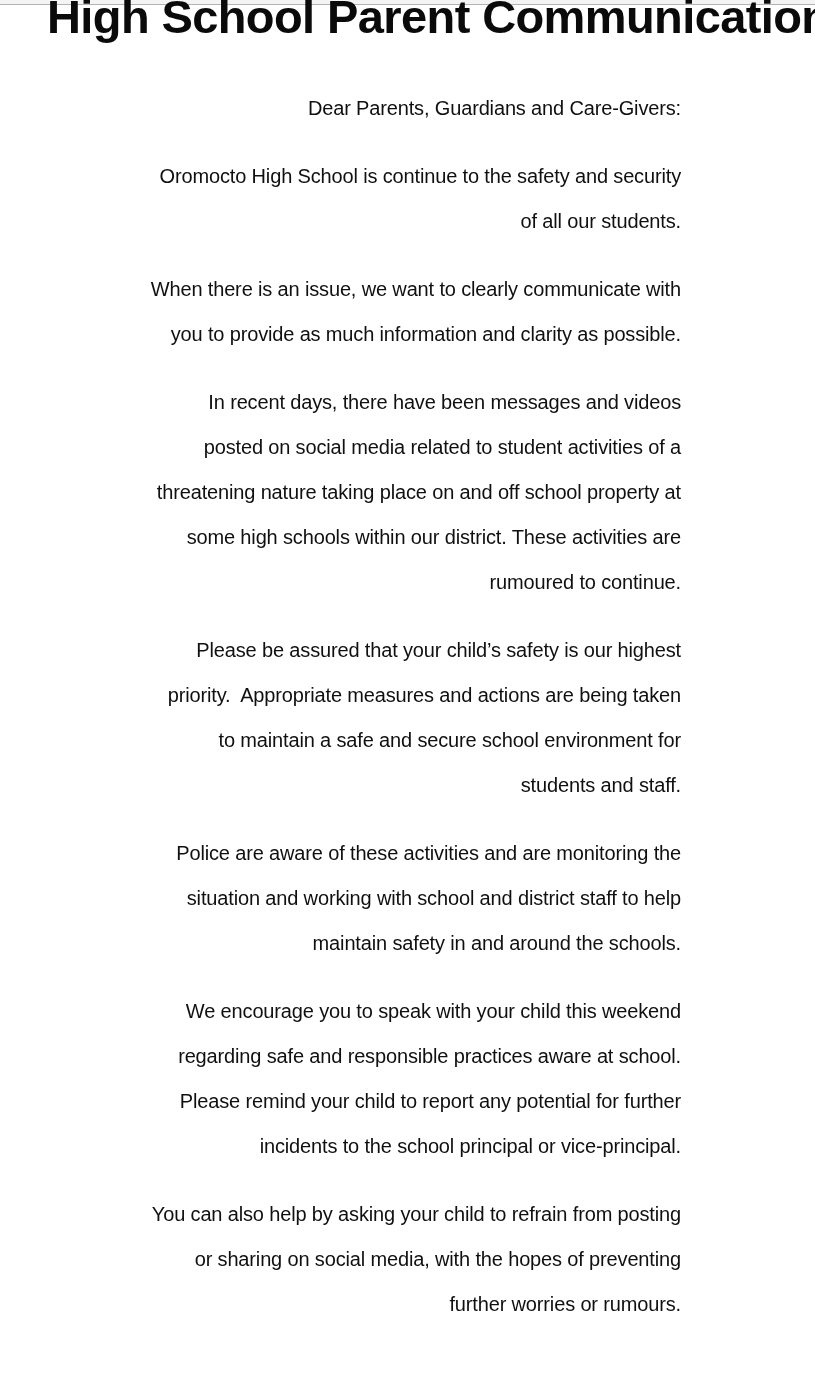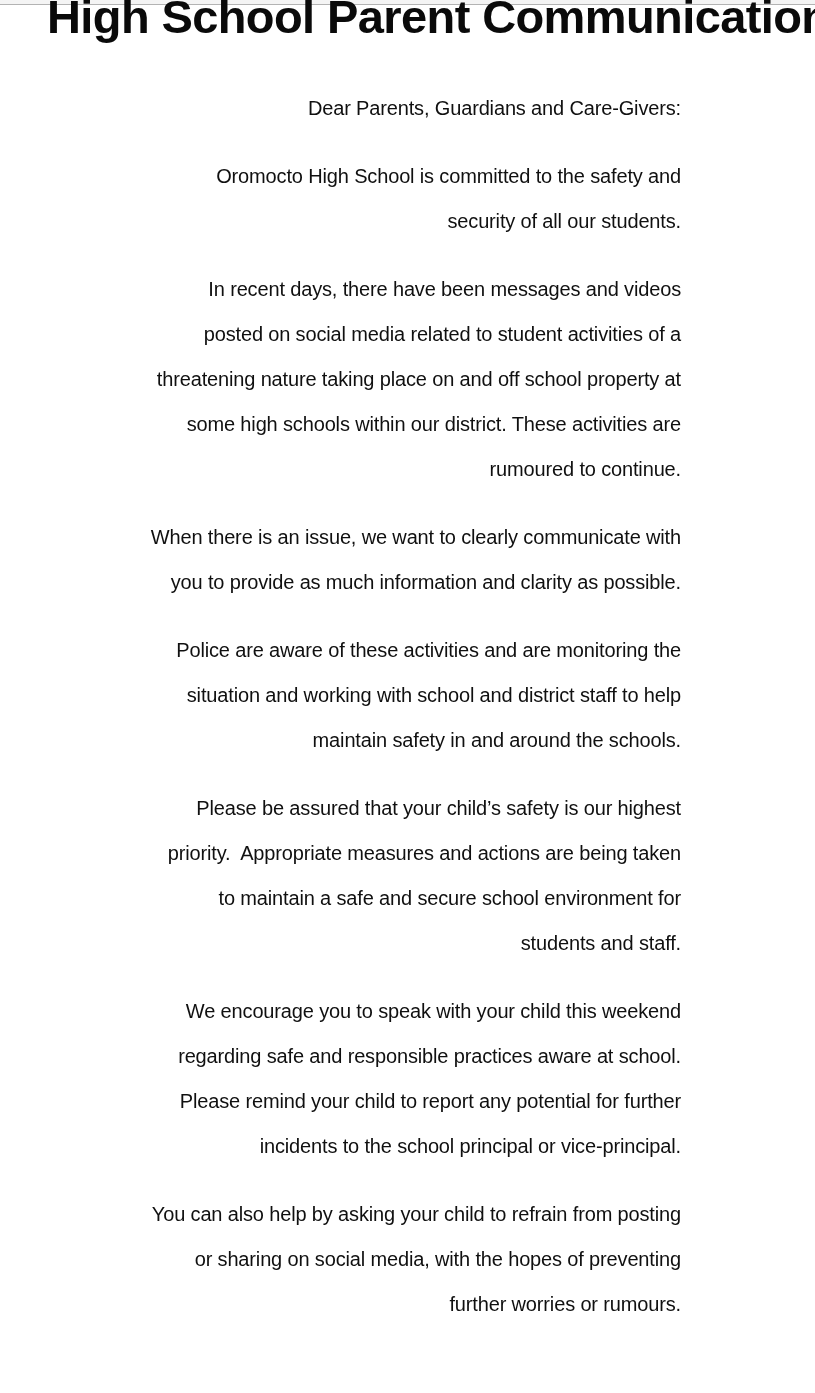--- a/index.html
+++ b/index.html
@@ -73,23 +73,23 @@
 <body>
 
 <div class="page">
 
   <div class="top-chrome"></div>
 
   <h1 class="doc-title">High School Parent Communication</h1>
 
   <div class="letter-body">
     <p class="letter-paragraph">Dear Parents, Guardians and Care-Givers:</p>
-    <p class="letter-paragraph">Oromocto High School is committed to the safety and security of all our students.</p>
+    <p class="letter-paragraph">Oromocto High School is continue to the safety and security of all our students.</p>
+    <p class="letter-paragraph">When there is an issue, we want to clearly communicate with you to provide as much information and clarity as possible.</p>
     <p class="letter-paragraph">In recent days, there have been messages and videos posted on social media related to student activities of a threatening nature taking place on and off school property at some high schools within our district. These activities are rumoured to continue.</p>
-    <p class="letter-paragraph">When there is an issue, we want to clearly communicate with you to provide as much information and clarity as possible.</p>
+    <p class="letter-paragraph">Please be assured that your child’s safety is our highest priority.  Appropriate measures and actions are being taken to maintain a safe and secure school environment for students and staff.</p>
     <p class="letter-paragraph">Police are aware of these activities and are monitoring the situation and working with school and district staff to help maintain safety in and around the schools.</p>
-    <p class="letter-paragraph">Please be assured that your child’s safety is our highest priority.  Appropriate measures and actions are being taken to maintain a safe and secure school environment for students and staff.</p>
     <p class="letter-paragraph">We encourage you to speak with your child this weekend regarding safe and responsible practices aware at school.  Please remind your child to report any potential for further incidents to the school principal or vice-principal.</p>
     <p class="letter-paragraph">You can also help by asking your child to refrain from posting or sharing on social media, with the hopes of preventing further worries or rumours.</p>
 
   </div>
 
 </div>
 
 </body></html>

